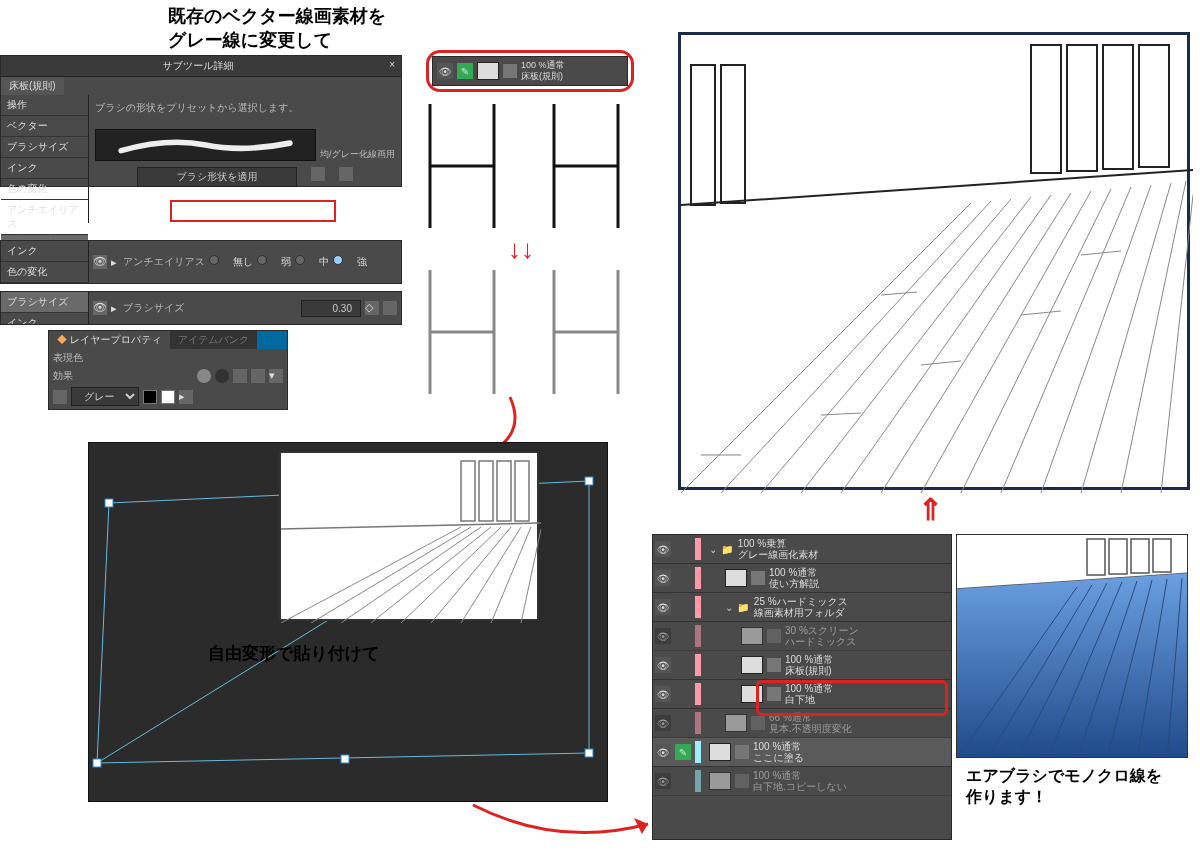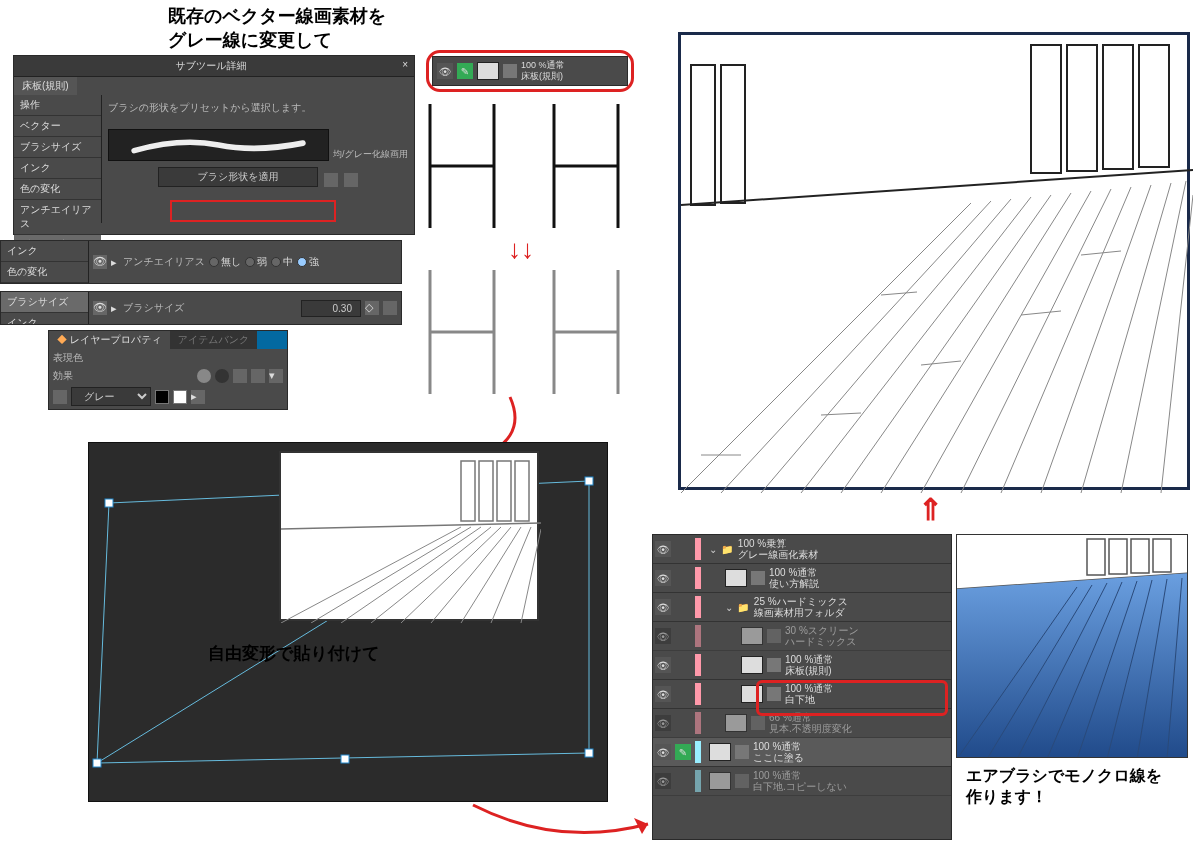--- a/index.html
+++ b/index.html
@@ -6,39 +6,39 @@
 body{background:#fff;width:1200px;height:859px;position:relative;font-size:11px;color:#ccc}
 .abs{position:absolute}
 .panel{background:#4a4a4a;border:1px solid #2a2a2a;color:#ddd}
 .panel-title{background:#3a3a3a;padding:3px 6px;font-size:10px;border-bottom:1px solid #222}
 .tab-label{background:#555;padding:2px 8px;font-size:10px;display:inline-block}
 .row{display:flex;align-items:center;padding:2px 4px;gap:4px}
 .label{font-size:10px;color:#bbb}
 .btn{background:#3a3a3a;border:1px solid #222;padding:2px 8px;font-size:10px;color:#ccc;cursor:pointer}
 .redbox{border:2px solid #d22;position:absolute}
 .headtext{color:#000;font-size:18px;font-weight:bold;position:absolute}
-.radio{display:inline-flex;align-items:center;gap:2px;font-size:10px}
+.radio{display:inline-flex;gap:14px;font-size:10px}
 .dot{width:10px;height:10px;border-radius:50%;background:#666;border:1px solid #333}
 .ico{width:14px;height:14px;background:#666;display:inline-block;flex-shrink:0}
 .checker{background-image:linear-gradient(45deg,#999 25%,transparent 25%),linear-gradient(-45deg,#999 25%,transparent 25%),linear-gradient(45deg,transparent 75%,#999 75%),linear-gradient(-45deg,transparent 75%,#999 75%);background-size:8px 8px;background-position:0 0,0 4px,4px -4px,-4px 0;background-color:#ccc}
 .floorline{stroke:#888;stroke-width:1}
 .arrow{color:#d22;font-size:26px;font-weight:bold}
 .layer-row{display:flex;align-items:center;padding:3px 2px;gap:4px;border-bottom:1px solid #333;font-size:10px}
 .eye{width:16px;height:16px;background:#555;display:flex;align-items:center;justify-content:center;color:#ddd;font-size:10px}
 .thumb{width:22px;height:18px;background:#ddd;border:1px solid #222;flex-shrink:0}
 .sidecat{padding:3px 6px;font-size:10px;border-bottom:1px solid #333}
 .sidecat.sel{background:#6a6a6a}
 </style>
 </head>
 <body>
 
 <div class="headtext" style="left:168px;top:4px;white-space:pre">既存のベクター線画素材を
 グレー線に変更して</div>
 
-<div class="abs panel" style="left:13px;top:55px;width:402px;height:180px">
+<div class="abs panel" style="left:0;top:55px;width:402px;height:132px">
   <div class="panel-title" style="display:flex;justify-content:space-between">
     <span style="flex:1;text-align:center">サブツール詳細</span>
     <span>×</span>
   </div>
   <div class="tab-label">床板(規則)</div>
   <div style="display:flex;height:128px">
     <div style="width:88px;border-right:1px solid #222">
       <div class="sidecat">操作</div>
       <div class="sidecat">ベクター</div>
       <div class="sidecat">ブラシサイズ</div>
@@ -50,21 +50,21 @@
     <div style="flex:1;padding:6px">
       <div class="label">ブラシの形状をプリセットから選択します。</div>
       <div style="margin-top:14px;display:flex;align-items:end;gap:4px">
         <div style="flex:1;height:32px;background:#222;border:1px solid #111;position:relative">
           <svg width="100%" height="100%" viewBox="0 0 200 32">
               <path d="M10,22 Q60,8 100,16 T190,14" stroke="#eee" stroke-width="6" fill="none" stroke-linecap="round"></path>
             </svg>
         </div>
         <span class="label" style="font-size:9px">均/グレー化線画用</span>
       </div>
-      <div style="margin-top:6px;display:flex;align-items:flex-end;gap:6px;justify-content:center">
+      <div style="margin-top:6px;display:flex;align-items:flex-start;gap:14px;justify-content:center">
         <button class="btn" style="width:160px">ブラシ形状を適用</button>
         <span class="ico"></span>
         <span class="ico"></span>
       </div>
     </div>
   </div>
 </div>
 <div class="redbox" style="left:170px;top:200px;width:166px;height:22px"></div>
 
 <div class="abs panel" style="left:0;top:240px;width:402px;height:44px;display:flex">
@@ -124,21 +124,21 @@
     <span class="label">効果</span>
     <div style="flex:1"></div>
     <span class="ico" style="border-radius:50%;background:#888"></span>
     <span class="ico" style="border-radius:50%;background:#333"></span>
     <span class="ico"></span>
     <span class="ico"></span>
     <span class="ico">▾</span>
   </div>
   <div class="row">
     <span class="ico"></span>
-    <select class="btn" style="width:80px"><option>グレー</option></select>
+    <select class="btn" style="width:68px"><option>グレー</option></select>
     <span style="width:14px;height:14px;background:#000;border:1px solid #777"></span>
     <span style="width:14px;height:14px;background:#fff;border:1px solid #777"></span>
     <span class="ico">▸</span>
   </div>
 </div>
 
 <div class="abs panel" style="left:432px;top:56px;width:196px;height:30px">
   <div class="row" style="height:100%">
     <span class="eye">👁</span>
     <span class="eye" style="background:#3a5">✎</span>

